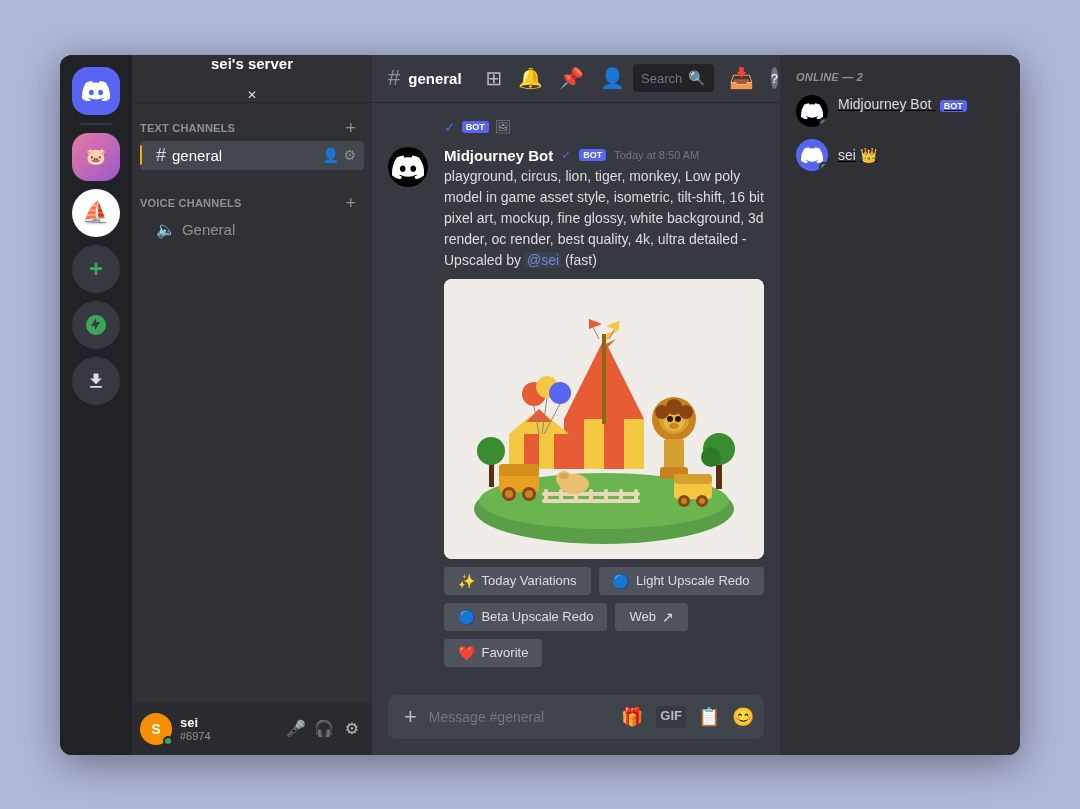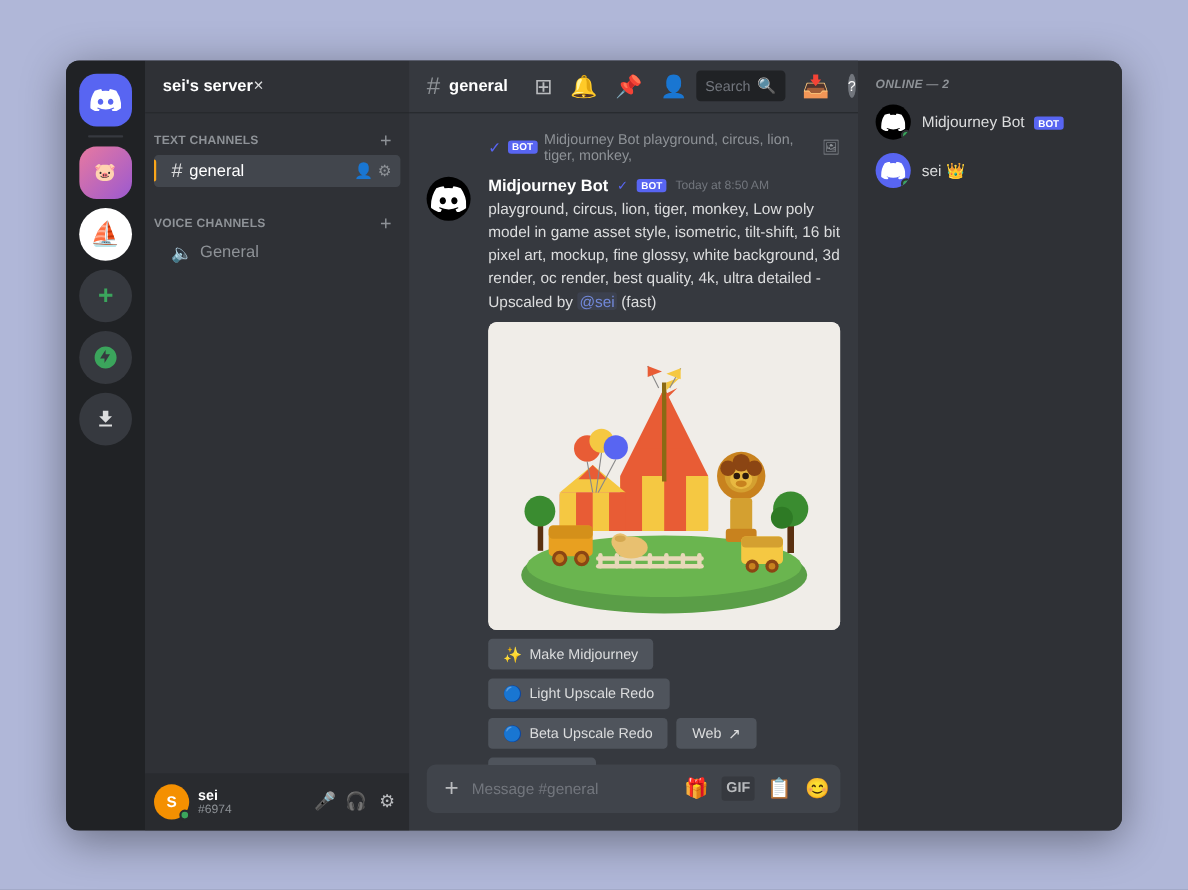--- a/index.html
+++ b/index.html
@@ -83,24 +83,25 @@
       width: 240px;
       background: #2f3136;
       display: flex;
       flex-direction: column;
       flex-shrink: 0;
     }
     .server-header {
       height: 48px;
       display: flex;
       align-items: center;
-      justify-content: flex-start;
+      justify-content: space-between;
       padding: 0 16px;
       border-bottom: 1px solid #26282c;
       cursor: pointer;
+      flex-direction: column;
     }
     .server-header-name {
       font-weight: 700;
       color: #fff;
       font-size: 15px;
     }
     .server-header-chevron {
       color: #dcddde;
       font-size: 12px;
     }
@@ -439,26 +440,26 @@
       font-weight: 700;
       color: #8e9297;
       text-transform: uppercase;
       letter-spacing: 0.02em;
       padding: 0 8px;
       margin-bottom: 8px;
       font-style: italic;
     }
     .member-item {
       display: flex;
-      align-items: center;
       gap: 10px;
       padding: 4px 8px;
       border-radius: 4px;
       cursor: pointer;
       margin-bottom: 4px;
+      text-decoration: underline;
     }
     .member-avatar {
       width: 32px;
       height: 32px;
       border-radius: 50%;
       display: flex;
       align-items: center;
       justify-content: center;
       font-size: 14px;
       flex-shrink: 0;
@@ -612,21 +613,20 @@
       </div>
       <span class="header-icon">📥</span>
       <span class="header-icon" style="background:#72767d;border-radius:50%;width:22px;height:22px;display:inline-flex;align-items:center;justify-content:center;font-size:13px;color:white;">?</span>
     </div>
 
     <div class="message-area">
 
       <div style="display:flex;align-items:center;gap:6px;padding:0 16px 4px 72px;margin-bottom:4px;">
         <span class="verified-badge">✓</span>
         <span class="bot-badge small">BOT</span>
-        <span style="font-size:13px;color:#8e9297;">Midjourney Bot playground, circus, lion, tiger, monkey,</span>
         <span style="font-size:13px;color:#8e9297;">🖼</span>
       </div>
 
       <div class="message-group">
         <div class="message-avatar midjourney">
           <svg width="32" height="24" viewBox="0 0 28 20" fill="white">
             <path d="M23.7 1.6A23.2 23.2 0 0 0 17.9 0c-.3.5-.6 1.2-.8 1.7a21.5 21.5 0 0 0-6.3 0C10.6 1.2 10.2.5 10 0A23.3 23.3 0 0 0 4.2 1.6 24.6 24.6 0 0 0 .1 17.4a23.4 23.4 0 0 0 7.1 3.6 17.5 17.5 0 0 0 1.5-2.5 15.3 15.3 0 0 1-2.4-1.2l.6-.5a16.7 16.7 0 0 0 14.4 0l.6.5a15.3 15.3 0 0 1-2.4 1.2 17.5 17.5 0 0 0 1.5 2.5 23.3 23.3 0 0 0 7.1-3.6A24.5 24.5 0 0 0 23.7 1.6ZM9.4 14.3c-1.4 0-2.5-1.3-2.5-2.8s1.1-2.8 2.5-2.8 2.5 1.3 2.5 2.8-1.1 2.8-2.5 2.8Zm9.2 0c-1.4 0-2.5-1.3-2.5-2.8s1.1-2.8 2.5-2.8 2.5 1.3 2.5 2.8-1.1 2.8-2.5 2.8Z"></path>
           </svg>
         </div>
         <div class="message-content">
@@ -733,21 +733,21 @@
               <line x1="155" y1="60" x2="145" y2="40" stroke="#888" stroke-width="1"></line>
               <polygon points="145,40 158,45 145,50" fill="#e85c35"></polygon>
               <line x1="165" y1="60" x2="175" y2="42" stroke="#888" stroke-width="1"></line>
               <polygon points="175,42 162,47 175,52" fill="#f5c842"></polygon>
             </svg>
           </div>
 
           <div class="action-buttons">
             <button class="action-btn">
               <span class="btn-icon">✨</span>
-              <span>Make Midjourney</span>
+              <span>Today Variations</span>
             </button>
             <button class="action-btn">
               <span class="btn-icon">🔵</span>
               <span>Light Upscale Redo</span>
             </button>
             <button class="action-btn">
               <span class="btn-icon">🔵</span>
               <span>Beta Upscale Redo</span>
             </button>
             <button class="action-btn">

